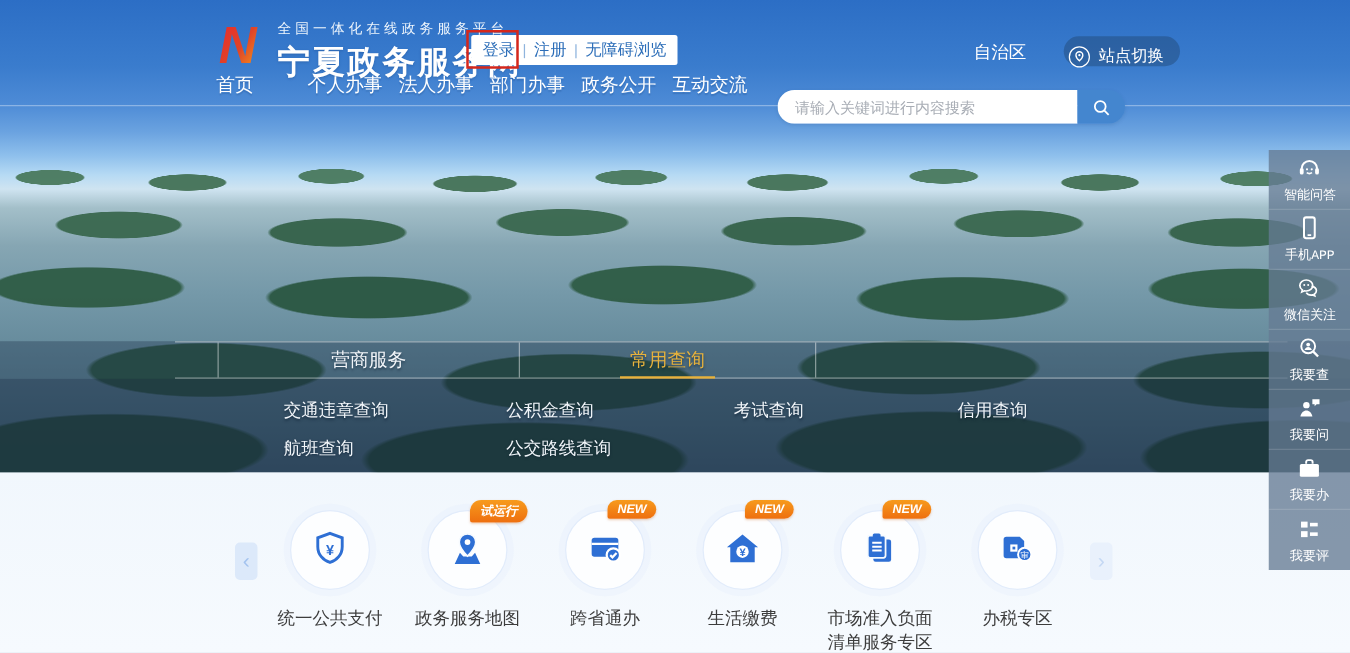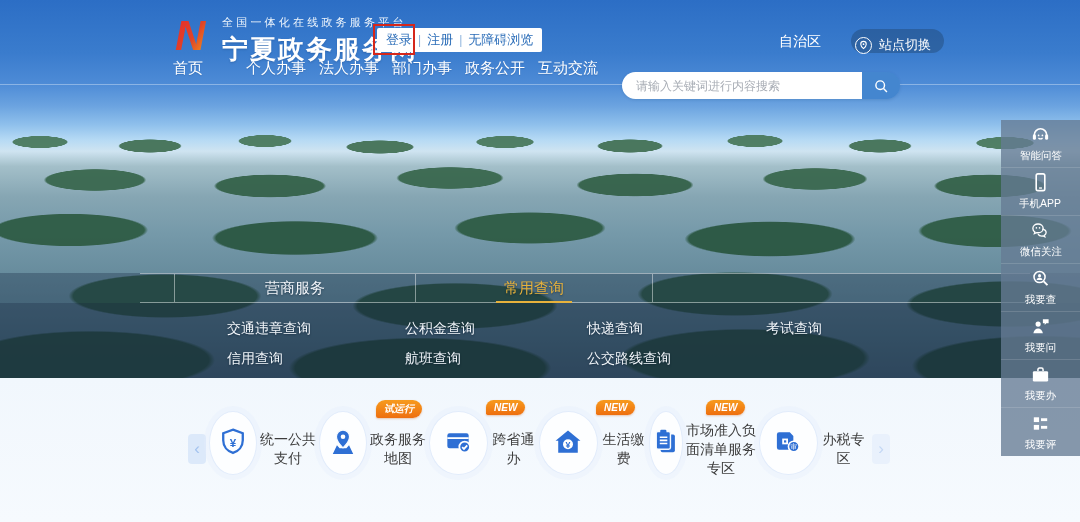--- a/index.html
+++ b/index.html
@@ -103,38 +103,38 @@
     background:rgba(23,40,66,.52); }
   .query-grid { position:absolute; left:227px; top:17px; display:grid;
     grid-template-columns:178px 182px 179px 170px; row-gap:12px; font-size:14px; }
   .query-link { color:#f2f6fa; cursor:pointer; white-space:nowrap;
     text-shadow:0 1px 2px rgba(0,20,40,.5); }
 
   
   .services { position:absolute; left:0; top:378px; width:1080px; height:144px;
     background:linear-gradient(180deg,#f1f7fd,#f6fafe); }
   .service-row { position:absolute; left:209px; top:30px; display:flex; }
-  .service-item { width:110px; display:flex; flex-direction:row; align-items:center;
+  .service-item { width:110px; display:flex; flex-direction:column; align-items:center;
     position:relative; cursor:pointer; }
   .service-circle { width:64px; height:64px; border-radius:50%; background:#fdfeff;
     border:1px solid #e2ecfb; display:grid; place-items:center;
     box-shadow:0 0 0 5px rgba(228,238,251,.35); }
   .service-label { margin-top:13px; font-size:14px; color:#3d3d3d; text-align:center;
     line-height:1.35; max-width:96px; }
   .badge { position:absolute; top:-8px; left:57px; background:linear-gradient(180deg,#f79b1d,#ee6f0f);
     color:#fff; font-size:10px; font-style:italic; font-weight:bold; padding:2px 8px;
     border-radius:9px 9px 9px 2px; white-space:nowrap; box-shadow:0 1px 2px rgba(200,90,0,.3); }
   .carousel-arrow { position:absolute; width:18px; height:30px; border-radius:4px;
     display:grid; place-items:center; font-size:17px; cursor:pointer; border:none;
     font-family:inherit; }
   .arrow-prev { left:188px; top:56px; background:#dce9fa; color:#a4c3ef; }
   .arrow-next { left:872px; top:56px; background:#e9f1fc; color:#c4d8f4; }
 
   
-  .sidebar { position:absolute; right:0; top:120px; width:79px; z-index:9; }
+  .sidebar { position:absolute; right:0; top:120px; width:65px; z-index:9;font-family:Liberation Mono, monospace; }
   .sidebar-item { height:48px; background:rgba(101,123,147,.78);
     display:flex; flex-direction:column; align-items:center; justify-content:center;
     gap:3px; color:#fff; font-size:11px; cursor:pointer;
     border-bottom:1px solid rgba(255,255,255,.14); }
   .sidebar-item:last-child { border-bottom:none; }
   .sidebar-label { white-space:nowrap; transform:scale(.95); }
 </style>
 </head>
 <body>
 
@@ -208,21 +208,20 @@
         <span class="tab-underline"></span>
       </div>
       <div class="tab-spacer-r"></div>
     </div>
   </div>
 
   <div class="query-panel">
     <div class="query-grid">
       <span class="query-link">交通违章查询</span>
       <span class="query-link">公积金查询</span>
-      <span class="query-link">快递查询</span>
       <span class="query-link">考试查询</span>
       <span class="query-link">信用查询</span>
       <span class="query-link">航班查询</span>
       <span class="query-link">公交路线查询</span>
     </div>
   </div>
 
   <div class="services">
     <button class="carousel-arrow arrow-prev">‹</button>
 

